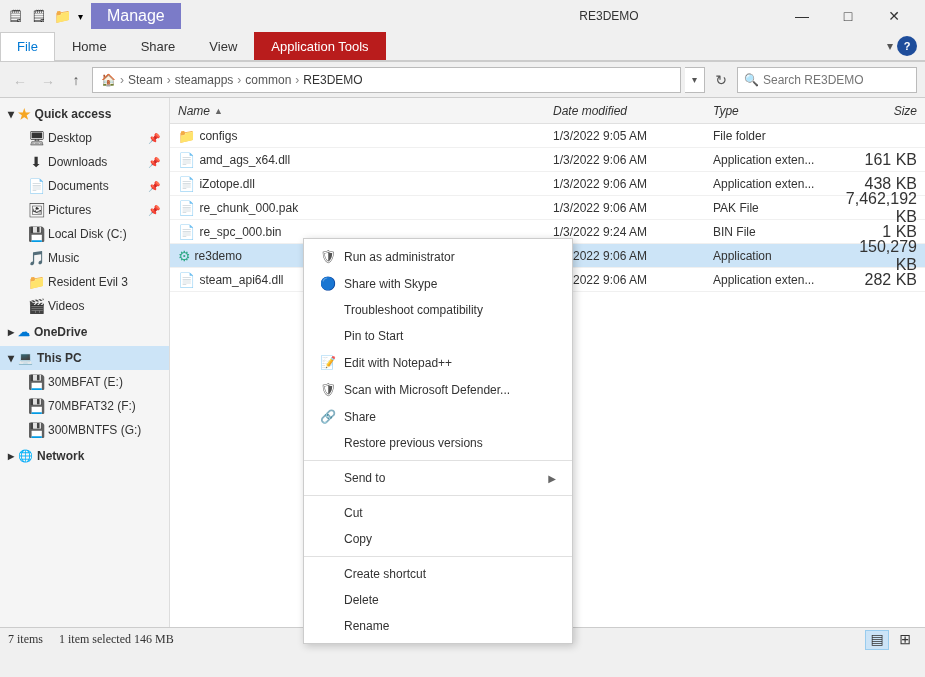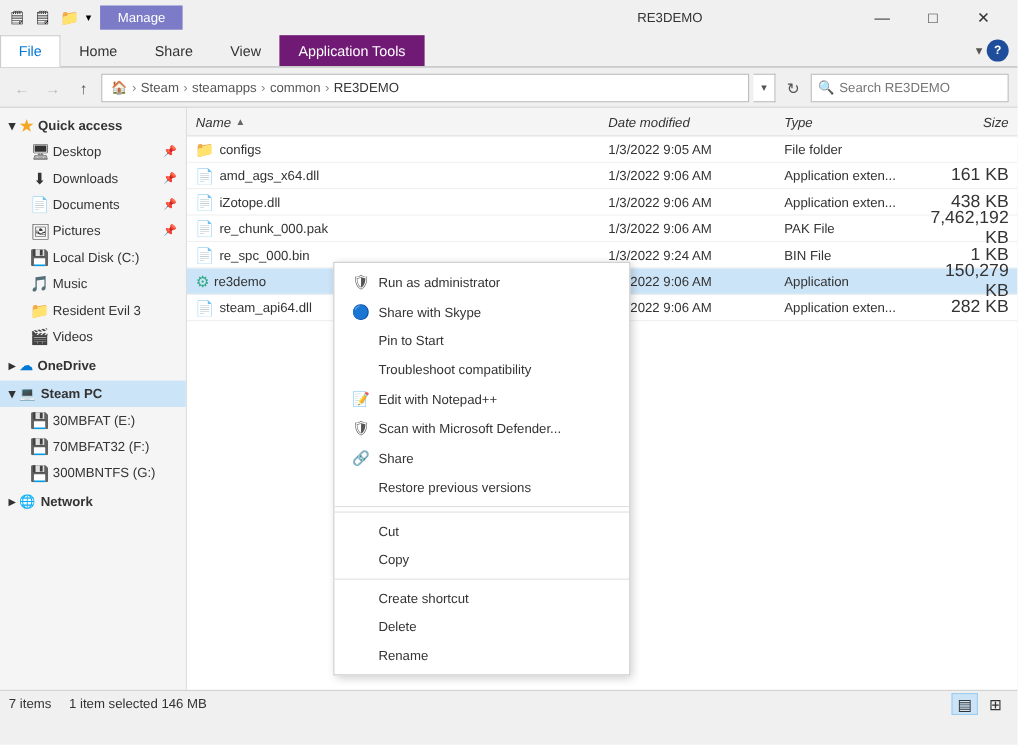--- a/index.html
+++ b/index.html
@@ -2,32 +2,32 @@
 <html><head>
   <meta charset="utf-8">
   <style>
     * { margin: 0; padding: 0; box-sizing: border-box; }
     body { font-family: 'Segoe UI', sans-serif; font-size: 12px; background: #f0f0f0; width: 925px; height: 677px; overflow: hidden; position: relative; }
 
     
     .title-bar { display: flex; align-items: center; height: 32px; background: #f0f0f0; padding: 0 8px; }
     .title-bar-icons { display: flex; gap: 4px; align-items: center; }
     .title-bar-tabs { flex: 1; display: flex; align-items: center; justify-content: flex-start; }
-    .title-tab { background: #e0e0e0; border: 1px solid #b0b0b0; border-bottom: none; padding: 4px 16px; margin-left: 8px; font-size: 12px; color: #333; }
+    .title-tab { background: #e0e0e0; border: 1px solid #b0b0b0; border-bottom: none; padding: 4px 16px; margin-left: 8px; font-size: 16px; color: #333; }
     .title-tab.active { background: #dce4f0; color: #000; }
     .title-text { margin-left: 16px; font-size: 12px; color: #333; flex: 1; text-align: center; }
     .window-controls { display: flex; gap: 0; }
     .win-btn { width: 46px; height: 32px; display: flex; align-items: center; justify-content: center; cursor: pointer; font-size: 14px; color: #333; background: transparent; border: none; }
 
     
     .ribbon { background: #f8f8f8; border-bottom: 1px solid #ccc; }
     .ribbon-tabs { display: flex; border-bottom: 1px solid #ccc; background: #f0f0f0; }
     .ribbon-tab { padding: 6px 16px; font-size: 13px; cursor: pointer; border: 1px solid transparent; border-bottom: none; color: #333; }
     .ribbon-tab.active { background: #fff; border-color: #ccc; color: #0078d4; margin-bottom: -1px; }
-    .ribbon-tab.manage { background: #701a75; color: #fff; padding: 6px 16px; }
+    .ribbon-tab.manage { background: #b91c1c; color: #fff; padding: 6px 16px; }
 
     
     .address-bar { display: flex; align-items: center; padding: 4px 8px; gap: 4px; background: #f0f0f0; border-bottom: 1px solid #ccc; height: 36px; }
     .nav-btn { width: 24px; height: 24px; display: flex; align-items: center; justify-content: center; cursor: pointer; border: 1px solid transparent; border-radius: 2px; color: #555; font-size: 14px; }
     .nav-btn.disabled { color: #bbb; cursor: default; }
     .address-path { flex: 1; height: 26px; background: #fff; border: 1px solid #bbb; display: flex; align-items: center; padding: 0 8px; font-size: 12px; color: #333; }
     .address-path span { color: #555; }
     .address-path .sep { color: #888; margin: 0 4px; }
     .address-path .current { color: #333; }
     .address-dropdown { width: 20px; height: 26px; background: #fff; border: 1px solid #bbb; border-left: none; display: flex; align-items: center; justify-content: center; cursor: pointer; font-size: 10px; color: #555; }
@@ -56,21 +56,21 @@
     .col-size { width: 90px; padding: 0 8px; font-size: 12px; color: #333; text-align: right; }
     .col-sort { font-size: 9px; color: #666; }
     .file-row { display: flex; align-items: center; height: 24px; border-bottom: 1px solid #f0f0f0; cursor: pointer; }
     .file-row.context-selected { background: #cce4f7; }
     .file-name-cell { flex: 1; padding: 0 8px; font-size: 12px; color: #333; display: flex; align-items: center; gap: 4px; white-space: nowrap; overflow: hidden; text-overflow: ellipsis; }
     .file-date-cell { width: 160px; padding: 0 8px; font-size: 12px; color: #333; }
     .file-type-cell { width: 130px; padding: 0 8px; font-size: 12px; color: #333; white-space: nowrap; overflow: hidden; text-overflow: ellipsis; }
     .file-size-cell { width: 90px; padding: 0 8px; font-size: 16px; color: #333; text-align: right; }
 
     
-    .status-bar { height: 24px; background: #f0f0f0; border-top: 1px solid #ccc; display: flex; align-items: center; padding: 0 8px; gap: 16px; font-size: 12px; color: #333; }
+    .status-bar { height: 24px; background: #f0f0f0; border-top: 1px solid #ccc; display: flex; align-items: center; padding: 0 8px; gap: 16px; font-size: 12px; color: #333; font-family: Liberation Serif, serif; }
     .status-right { margin-left: auto; display: flex; gap: 4px; }
     .view-btn { width: 24px; height: 20px; display: flex; align-items: center; justify-content: center; cursor: pointer; border: 1px solid transparent; font-size: 14px; }
     .view-btn.active { background: #cce4f7; border-color: #99ccee; }
 
     
     .context-menu { position: absolute; left: 303px; top: 238px; width: 270px; background: #fff; border: 1px solid #ccc; box-shadow: 2px 2px 8px rgba(0,0,0,0.2); z-index: 1000; padding: 4px 0; }
     .ctx-item { display: flex; align-items: center; padding: 6px 16px; cursor: pointer; font-size: 12px; color: #333; gap: 8px; position: relative; }
     .ctx-item.bold { font-weight: 700; }
     .ctx-separator { height: 1px; background: #e0e0e0; margin: 4px 0; }
     .ctx-icon { width: 16px; text-align: center; font-size: 13px; color: #555; }
@@ -198,21 +198,21 @@
         <span class="s-arrow">▸</span>
         <span class="s-icon" style="color:#0078d4;">☁</span>
         <span>OneDrive</span>
       </div>
     </div>
 
     <div class="sidebar-section">
       <div class="sidebar-section-header selected" style="background:#cce4f7;">
         <span class="s-arrow">▾</span>
         <span class="s-icon">💻</span>
-        <span>Steam PC</span>
+        <span>This PC</span>
       </div>
       <div class="sidebar-item">
         <span style="width:16px;"></span>
         <span class="s-icon">💾</span>
         <span>30MBFAT (E:)</span>
       </div>
       <div class="sidebar-item">
         <span style="width:16px;"></span>
         <span class="s-icon">💾</span>
         <span>70MBFAT32 (F:)</span>
@@ -325,26 +325,26 @@
       <span>Run as administrator</span>
 
     </div>
     <div class="ctx-item">
       <span class="ctx-icon">🔵</span>
       <span>Share with Skype</span>
 
     </div>
     <div class="ctx-item">
       <span class="ctx-icon"></span>
+      <span>Troubleshoot compatibility</span>
+
+    </div>
+    <div class="ctx-item">
+      <span class="ctx-icon"></span>
       <span>Pin to Start</span>
-
-    </div>
-    <div class="ctx-item">
-      <span class="ctx-icon"></span>
-      <span>Troubleshoot compatibility</span>
 
     </div>
     <div class="ctx-item">
       <span class="ctx-icon">📝</span>
       <span>Edit with Notepad++</span>
 
     </div>
     <div class="ctx-item">
       <span class="ctx-icon">🛡</span>
       <span>Scan with Microsoft Defender...</span>
@@ -354,20 +354,25 @@
       <span class="ctx-icon">🔗</span>
       <span>Share</span>
 
     </div>
     <div class="ctx-item">
       <span class="ctx-icon"></span>
       <span>Restore previous versions</span>
 
     </div>
     <div class="ctx-separator"></div>
+    <div class="ctx-item">
+      <span class="ctx-icon"></span>
+      <span>Send to</span>
+      <span class="ctx-arrow">▶</span>
+    </div>
     <div class="ctx-separator"></div>
     <div class="ctx-item">
       <span class="ctx-icon"></span>
       <span>Cut</span>
 
     </div>
     <div class="ctx-item">
       <span class="ctx-icon"></span>
       <span>Copy</span>
 

